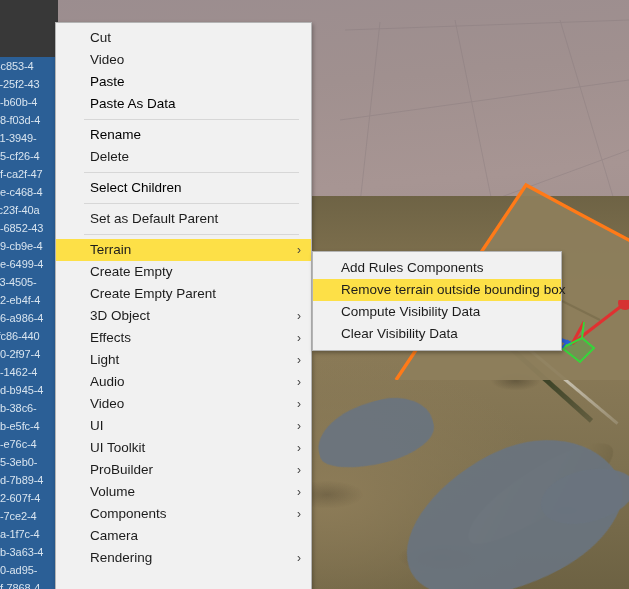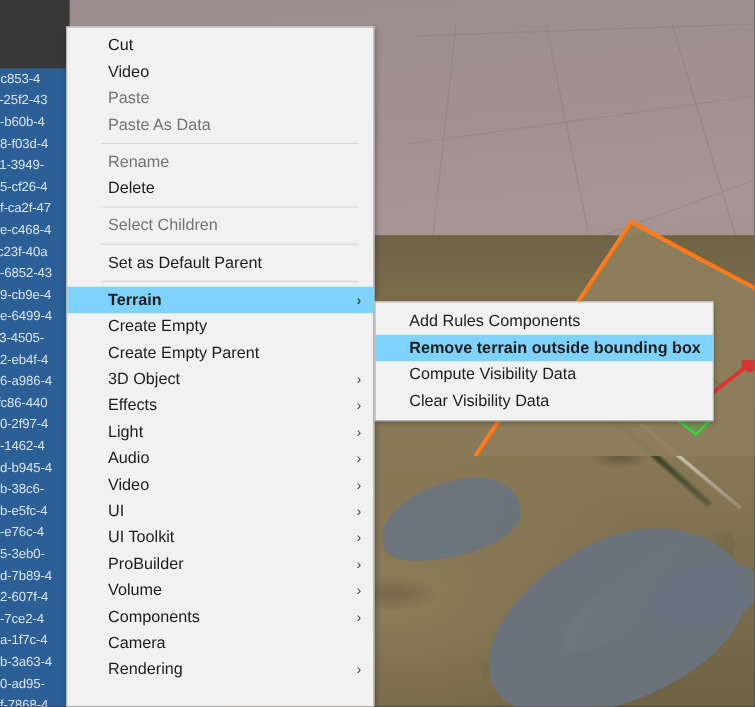--- a/index.html
+++ b/index.html
@@ -147,36 +147,36 @@
     box-sizing: border-box;
   }
   #main-menu {
     left: 55px; top: 22px;
     width: 257px;
     height: 570px;
     border-bottom: none;
   }
   #sub-menu {
     left: 312px; top: 251px;
-    width: 283px;
+    width: 250px;
     padding: 5px 0 5px 0;
   }
   .menu-item {
     position: relative;
     height: 22px;
     line-height: 22px;
     padding-left: 34px;
     padding-right: 6px;
     font-size: 13.5px;
     color: #1c1c1c;
     white-space: nowrap;
     cursor: default;
   }
-  .menu-item.disabled { color: #737373; }
-  .menu-item.highlight { background: #7dd3fc; font-weight: bold; }
+  .menu-item.disabled { color: #000000; }
+  .menu-item.highlight { background: #fde047; }
   .menu-item .arrow {
     position: absolute;
     right: 10px;
     top: 0;
     font-size: 12px;
     color: #444;
     line-height: 22px;
   }
   .separator {
     height: 1px;

